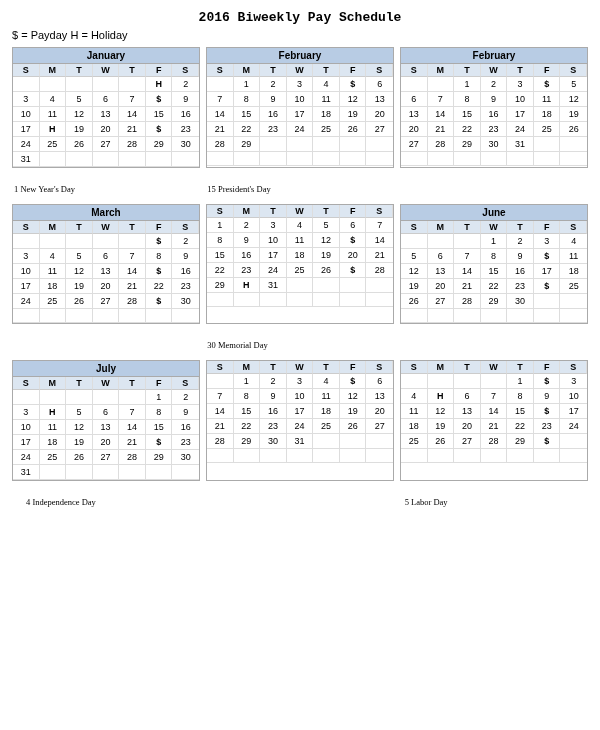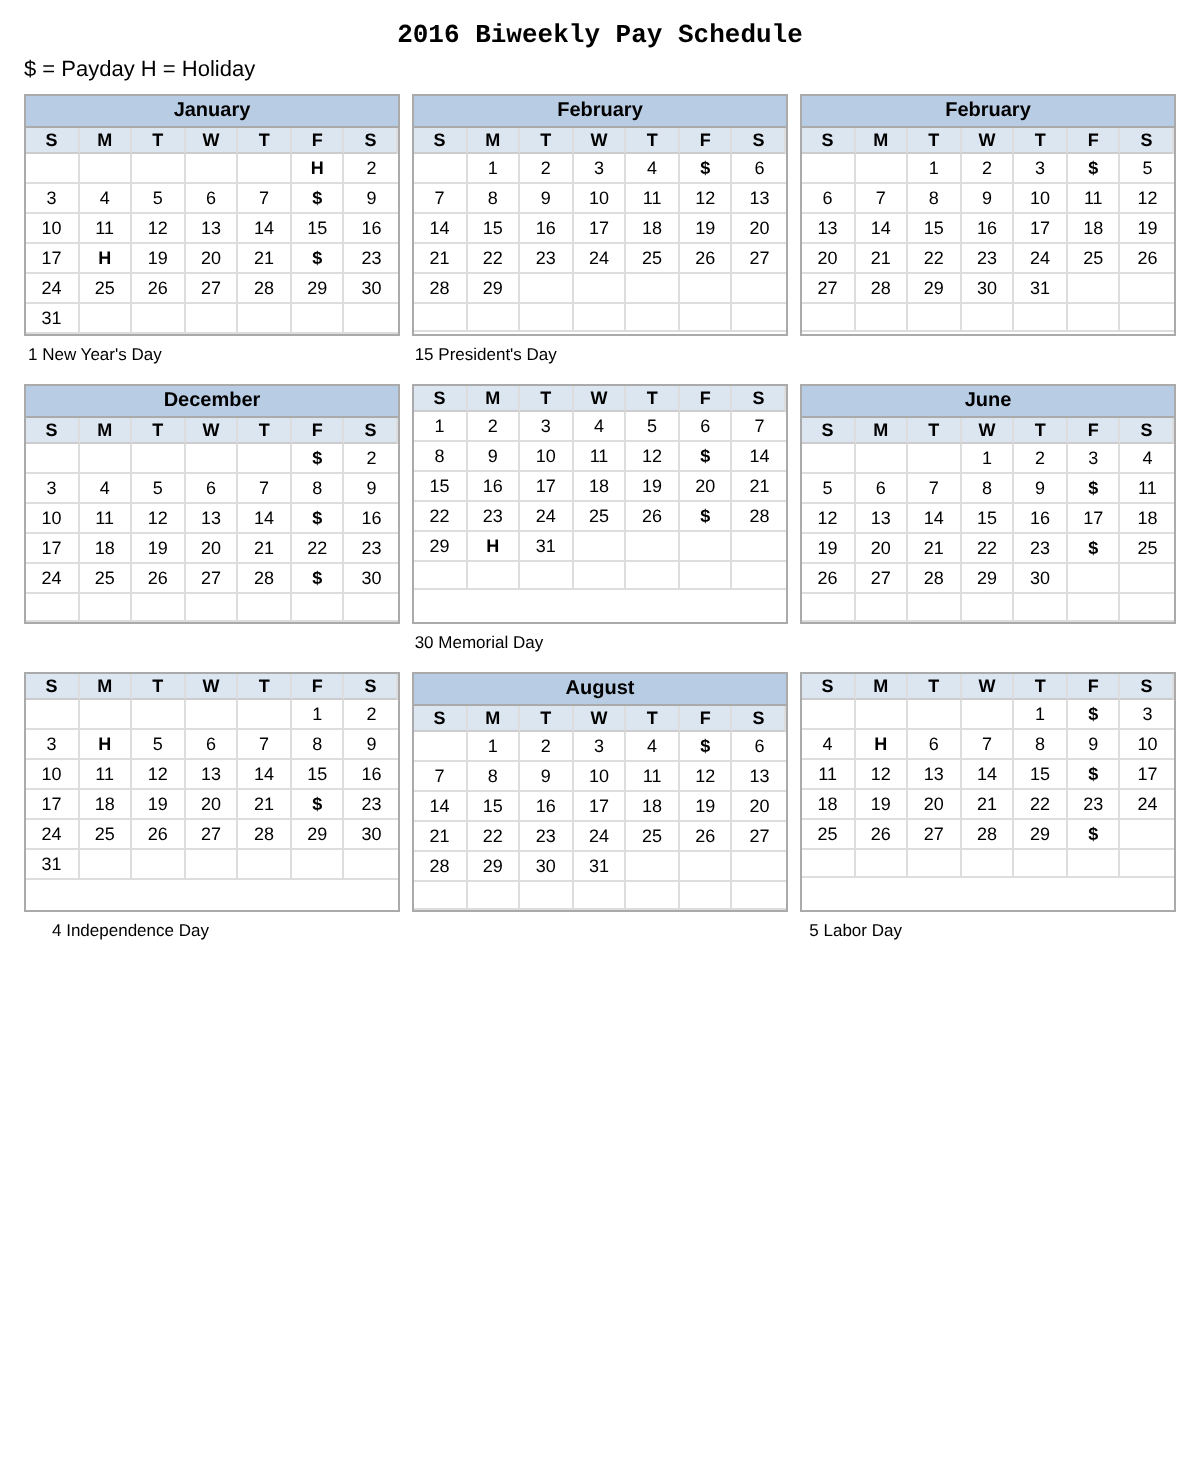--- a/index.html
+++ b/index.html
@@ -18,21 +18,21 @@
       margin-bottom: 4px;
       font-family: Liberation Mono, monospace;
     }
     .legend {
       font-size: 11px;
       margin-bottom: 6px;
     }
     .calendars-row {
       display: flex;
       gap: 6px;
-      margin-bottom: 4px;
+      margin-bottom: 16px;
     }
     .calendar {
       flex: 1;
       border: 1px solid #aaa;
     }
     .calendar-header {
       background: #b8cce4;
       text-align: center;
       font-weight: bold;
       font-size: 10px;
@@ -63,21 +63,21 @@
     }
     .cal-grid .cell:nth-child(7n) { border-right: none; }
     .cal-grid .cell.empty { background: #fff; }
     .cal-grid .cell.payday { color: #000; font-weight: bold; }
     .cal-grid .cell.holiday { color: #000; font-weight: bold; }
     .notes-row {
       font-size: 8.5px;
       margin: 2px 0 6px 2px;
       min-height: 14px;
     }
-    .notes-row .note { margin-bottom: 1px; }
+    .notes-row .note { margin-bottom: 1px; font-family: Liberation Serif, serif; }
   </style>
 </head>
 <body>
 
 <h1>2016 Biweekly Pay Schedule</h1>
 <div class="legend">$ = Payday    H = Holiday</div>
 
 <div id="calendars-container">
     <div class="calendars-row">
       <div class="calendar">
@@ -249,21 +249,21 @@
           <div class="note">1 New Year's Day</div>
         </div>
         <div style="flex: 1 1 0%;">
           <div class="note">15 President's Day</div>
         </div>
         <div style="flex: 1 1 0%;"></div>
       </div>
     </div>
     <div class="calendars-row">
       <div class="calendar">
-        <div class="calendar-header">December</div>
+        <div class="calendar-header">March</div>
         <div class="cal-grid">
           <div class="day-header">S</div>
           <div class="day-header">M</div>
           <div class="day-header">T</div>
           <div class="day-header">W</div>
           <div class="day-header">T</div>
           <div class="day-header">F</div>
           <div class="day-header">S</div>
           <div class="cell empty"></div>
           <div class="cell empty"></div>
@@ -421,20 +421,21 @@
       <div style="display: flex; gap: 6px; justify-content: space-between;">
         <div style="flex: 1 1 0%;"></div>
         <div style="flex: 1 1 0%;">
           <div class="note">30 Memorial Day</div>
         </div>
         <div style="flex: 1 1 0%;"></div>
       </div>
     </div>
     <div class="calendars-row">
       <div class="calendar">
+        <div class="calendar-header">July</div>
         <div class="cal-grid">
           <div class="day-header">S</div>
           <div class="day-header">M</div>
           <div class="day-header">T</div>
           <div class="day-header">W</div>
           <div class="day-header">T</div>
           <div class="day-header">F</div>
           <div class="day-header">S</div>
           <div class="cell empty"></div>
           <div class="cell empty"></div>
@@ -474,21 +475,20 @@
           <div class="cell">31</div>
           <div class="cell empty"></div>
           <div class="cell empty"></div>
           <div class="cell empty"></div>
           <div class="cell empty"></div>
           <div class="cell empty"></div>
           <div class="cell empty"></div>
         </div>
       </div>
       <div class="calendar">
-        <div class="calendar-header">August</div>
         <div class="cal-grid">
           <div class="day-header">S</div>
           <div class="day-header">M</div>
           <div class="day-header">T</div>
           <div class="day-header">W</div>
           <div class="day-header">T</div>
           <div class="day-header">F</div>
           <div class="day-header">S</div>
           <div class="cell empty"></div>
           <div class="cell">1</div>

